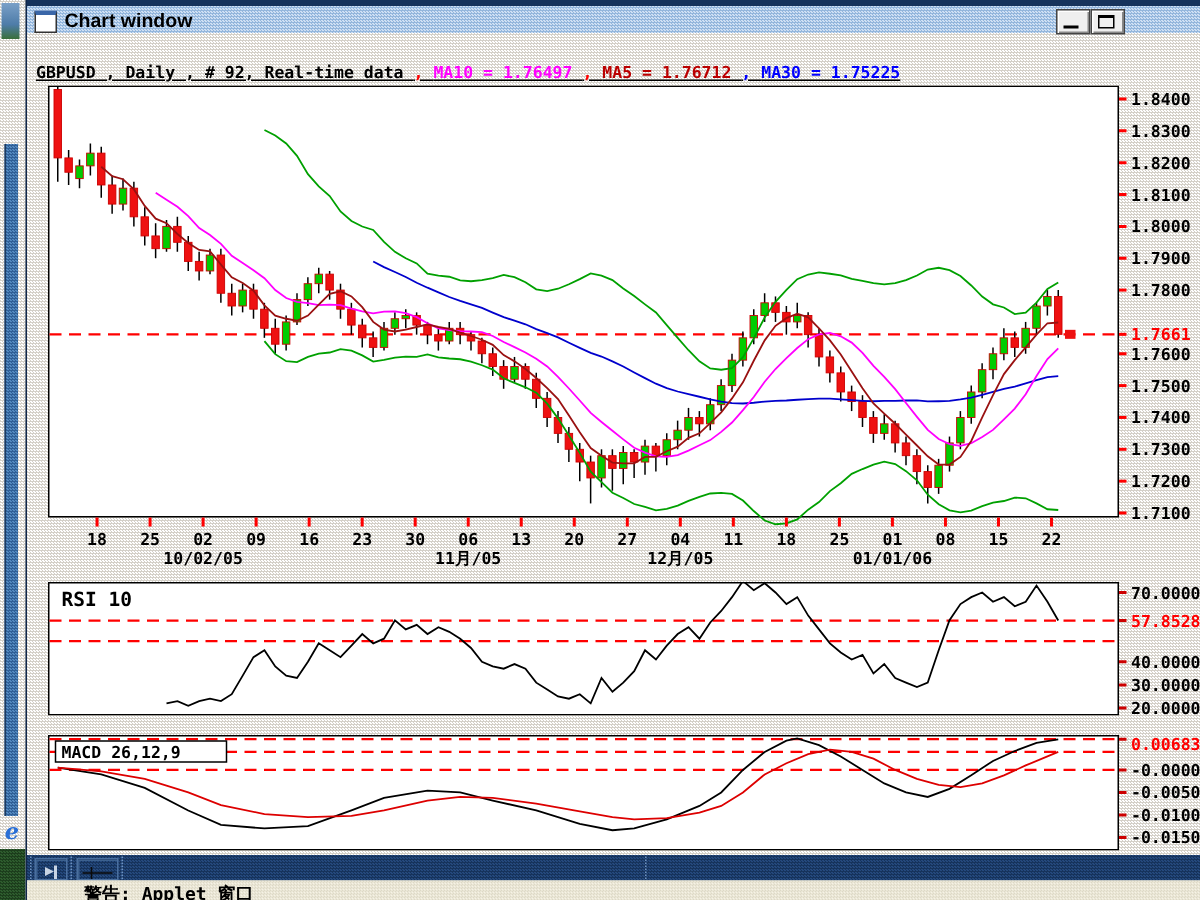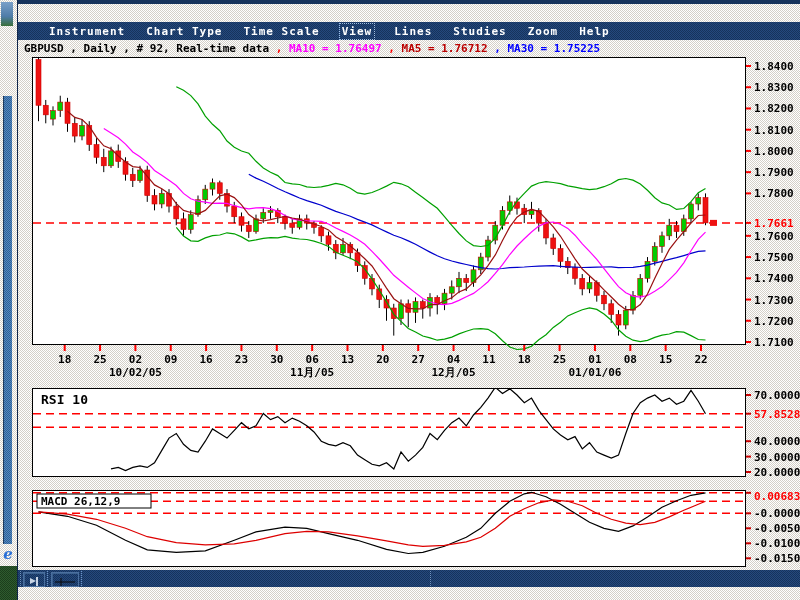--- a/index.html
+++ b/index.html
@@ -23,21 +23,21 @@
   .win-icon{position:absolute;left:5px;top:3px;width:13px;height:11px;background:#fff;border:1px solid #333;border-top:3px solid #3a66a8;}
   .title-text{position:absolute;left:25px;top:2px;font:bold 13px "Liberation Sans",sans-serif;color:#000;}
   .tb-btn{position:absolute;top:2px;width:21px;height:15px;background:#efefef;border:1px solid #444;box-shadow:inset 1px 1px 0 #fff,inset -1px -1px 0 #888;}
   .tb-btn .g-min{position:absolute;left:4px;bottom:3px;width:10px;height:2px;background:#000;}
   .tb-btn .g-max{position:absolute;left:4px;top:3px;width:9px;height:6px;border:1px solid #000;border-top:2px solid #000;}
 
   .menubar{position:absolute;left:0;top:22px;width:783px;height:18px;display:flex;align-items:center;padding-left:29px;box-sizing:border-box;}
   .menu-item{font:bold 11px "DejaVu Sans Mono",monospace;letter-spacing:1px;color:#fff;margin-right:17px;padding:1px 2px;white-space:nowrap;}
   .menu-item.focused{border:1px dotted #9fc0e8;}
 
-  .statusline{position:absolute;left:0;top:40px;width:783px;height:15px;font:bold 11px "DejaVu Sans Mono",monospace;padding-left:6px;padding-top:2px;box-sizing:border-box;white-space:nowrap;}
+  .statusline{position:absolute;left:0;top:40px;width:783px;height:15px;font:bold 11px "DejaVu Sans Mono",monospace;padding-left:6px;padding-top:2px;box-sizing:border-box;white-space:nowrap;text-decoration:underline;}
 
   .panel{position:absolute;left:14px;}
   svg text{font:bold 11px "DejaVu Sans Mono",monospace;}
 
   .toolbar{position:absolute;left:0;top:570px;width:783px;height:17px;}
   .tool-btn{position:absolute;top:2px;height:13px;border:1px solid #4a6f9e;box-shadow:inset 1px 1px 0 #3c618f;}
   .tool-sep{position:absolute;top:1px;height:15px;border-left:1px dotted #6e93c2;}
   .statusbar{position:absolute;left:0;top:587px;width:783px;height:13px;overflow:hidden;}
   .statusbar .warn{margin-left:38px;font:bold 12px "DejaVu Sans Mono",monospace;color:#000;line-height:14px;padding-top:2px;}
 </style>
@@ -49,31 +49,31 @@
   <div id="left-strip" class="dg">
     <div class="top-icon"></div>
     <div class="blue-bar dblue"></div>
     <div class="ie-icon">e</div>
     <div class="desktop-green dgreen"></div>
   </div>
 
   <div id="window" class="dg">
     <div class="win-top-edge"></div>
 
-
-    <div class="menubar dnavy">
-      <span class="menu-item">Instrument</span>
-      <span class="menu-item">Chart Type</span>
-      <span class="menu-item">Time Scale</span>
-      <span class="menu-item focused">View</span>
-      <span class="menu-item">Lines</span>
-      <span class="menu-item">Studies</span>
-      <span class="menu-item">Zoom</span>
-      <span class="menu-item">Help</span>
-    </div>
+    <div class="titlebar dtitle">
+      <div class="win-icon"></div>
+      <div class="title-text">Chart window</div>
+      <div class="tb-btn" style="left:686px;">
+          <span class="g-min"></span>
+        </div>
+      <div class="tb-btn" style="left:709px;">
+          <span class="g-max"></span>
+        </div>
+    </div>
+
 
     <div class="statusline dg">
       <span style="color: rgb(0, 0, 0);">GBPUSD , Daily , # 92, Real-time data </span><span style="color: rgb(255, 0, 0);">, </span><span style="color: rgb(255, 0, 255);">MA10 = 1.76497 </span><span style="color: rgb(255, 0, 0);">, </span><span style="color: rgb(187, 0, 0);">MA5 = 1.76712 </span><span style="color: rgb(0, 0, 255);">, </span><span style="color: rgb(0, 0, 255);">MA30 = 1.75225</span>
     </div>
 
     <div class="panel" style="top:57px;width:682px;height:323px;">
       <svg id="svg-main" width="769" height="323">
           <rect x="0.5" y="0.5" width="713" height="287" fill="#fff" stroke="#000"></rect>
           <line x1="1" y1="165.88970000000018" x2="713" y2="165.88970000000018" stroke="#ff0000" stroke-width="1.5" stroke-dasharray="8 5"></line>
           <line x1="6.5" y1="0.507999999999992" x2="6.5" y2="64.19800000000005" stroke="#000000" stroke-width="1"></line>
@@ -396,14 +396,17 @@
       <div class="tool-btn" style="left:33px;width:26px;">
         <svg width="26" height="13">
             <line x1="3" y1="7" x2="23" y2="7" stroke="#0a0a0a" stroke-width="1"></line>
             <line x1="9" y1="3" x2="9" y2="11" stroke="#0a0a0a" stroke-width="1"></line>
           </svg>
       </div>
       <div class="tool-sep" style="left:63px;"></div>
       <div class="tool-sep" style="left:412px;"></div>
     </div>
 
+    <div class="statusbar dbeige">
+      <div class="warn">警告: Applet 窗口</div>
+    </div>
   </div>
 </div>
 
 </body></html>

